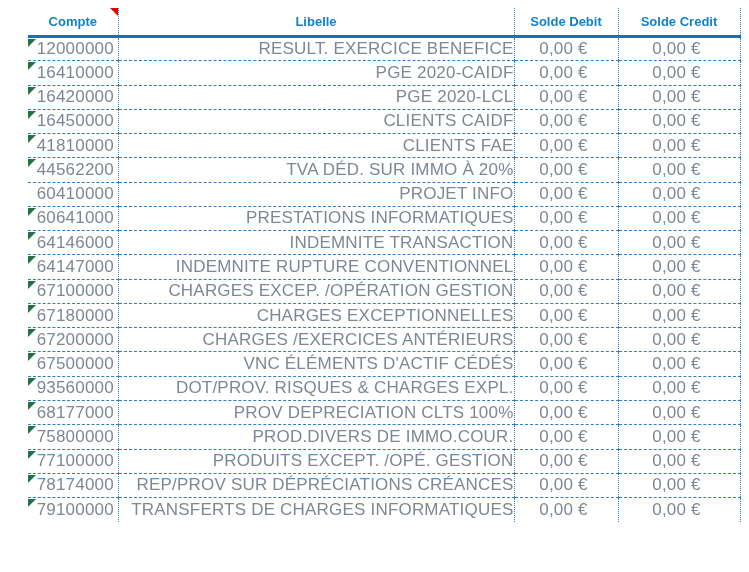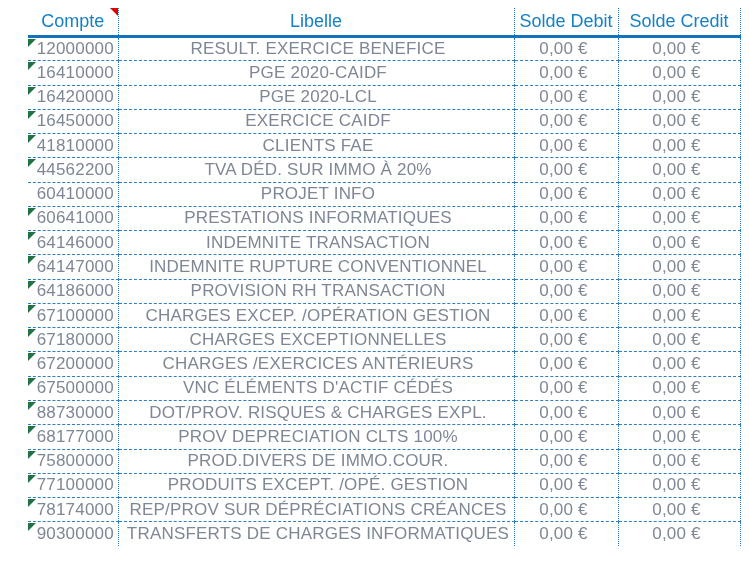--- a/index.html
+++ b/index.html
@@ -3,30 +3,30 @@
 <meta charset="utf-8">
 <style>
   html,body{margin:0;padding:0;background:#ffffff;}
   body{width:749px;height:572px;overflow:hidden;font-family:"Liberation Sans",sans-serif;}
   .sheet{box-sizing:border-box;width:749px;height:572px;padding:8px 9px 0 28px;background:#fff;}
   table{border-collapse:collapse;table-layout:fixed;width:712px;}
   col.c-compte{width:90px;}
   col.c-libelle{width:396px;}
   col.c-debit{width:104px;}
   col.c-credit{width:122px;}
-  th{position:relative;height:27px;padding:0;font-size:18px;font-weight:normal;
+  th{position:relative;height:27px;padding:0;font-size:13px;font-weight:bold;
      color:#1581c6;text-align:center;vertical-align:middle;white-space:nowrap;
      border-bottom:3px solid #1173bd;}
   th.v, td.v{border-right:1px dotted #2e7fc1;}
   td{position:relative;height:24.27px;box-sizing:border-box;padding:0;
      font-size:17px;color:#7e8795;vertical-align:middle;white-space:nowrap;
      border-bottom:1px dashed #2e7fc1;overflow:visible;letter-spacing:0.2px;}
   tr:last-child td{border-bottom:none;}
   td.col-compte{padding-left:5px;text-align:center;}
-  td.col-libelle{padding-left:4px;text-align:center;}
+  td.col-libelle{padding-left:4px;text-align:right;}
   td.col-debit,td.col-credit{padding-right:5px;text-align:center;}
   .comment-marker{position:absolute;top:0;right:0;width:0;height:0;
      border-top:8px solid #e00000;border-left:8px solid transparent;}
   .error-marker{position:absolute;top:1px;left:0;width:0;height:0;
      border-top:8px solid #217346;border-right:8px solid transparent;}
 </style>
 </head>
 <body>
 
 <div class="sheet">
@@ -84,21 +84,21 @@
     <td class="col-debit v">0,00 €</td>
     <td class="col-credit v">0,00 €</td>
   </tr>
 
 
   <tr>
     <td class="col-compte v">
       <span class="error-marker"></span>
       <span>16450000</span>
     </td>
-    <td class="col-libelle v">EXERCICE CAIDF</td>
+    <td class="col-libelle v">CLIENTS CAIDF</td>
     <td class="col-debit v">0,00 €</td>
     <td class="col-credit v">0,00 €</td>
   </tr>
 
   <tr>
     <td class="col-compte v">
       <span class="error-marker"></span>
       <span>41810000</span>
     </td>
     <td class="col-libelle v">CLIENTS FAE</td>
@@ -149,29 +149,20 @@
   <tr>
     <td class="col-compte v">
       <span class="error-marker"></span>
       <span>64147000</span>
     </td>
     <td class="col-libelle v">INDEMNITE RUPTURE CONVENTIONNEL</td>
     <td class="col-debit v">0,00 €</td>
     <td class="col-credit v">0,00 €</td>
   </tr>
 
-  <tr>
-    <td class="col-compte v">
-      <span class="error-marker"></span>
-      <span>64186000</span>
-    </td>
-    <td class="col-libelle v">PROVISION RH TRANSACTION</td>
-    <td class="col-debit v">0,00 €</td>
-    <td class="col-credit v">0,00 €</td>
-  </tr>
 
   <tr>
     <td class="col-compte v">
       <span class="error-marker"></span>
       <span>67100000</span>
     </td>
     <td class="col-libelle v">CHARGES EXCEP. /OPÉRATION GESTION</td>
     <td class="col-debit v">0,00 €</td>
     <td class="col-credit v">0,00 €</td>
   </tr>
@@ -202,21 +193,21 @@
       <span>67500000</span>
     </td>
     <td class="col-libelle v">VNC ÉLÉMENTS D'ACTIF CÉDÉS</td>
     <td class="col-debit v">0,00 €</td>
     <td class="col-credit v">0,00 €</td>
   </tr>
 
   <tr>
     <td class="col-compte v">
       <span class="error-marker"></span>
-      <span>88730000</span>
+      <span>93560000</span>
     </td>
     <td class="col-libelle v">DOT/PROV. RISQUES &amp; CHARGES EXPL.</td>
     <td class="col-debit v">0,00 €</td>
     <td class="col-credit v">0,00 €</td>
   </tr>
 
   <tr>
     <td class="col-compte v">
       <span class="error-marker"></span>
       <span>68177000</span>
@@ -252,21 +243,21 @@
       <span>78174000</span>
     </td>
     <td class="col-libelle v">REP/PROV SUR DÉPRÉCIATIONS CRÉANCES</td>
     <td class="col-debit v">0,00 €</td>
     <td class="col-credit v">0,00 €</td>
   </tr>
 
   <tr>
     <td class="col-compte v">
       <span class="error-marker"></span>
-      <span>90300000</span>
+      <span>79100000</span>
     </td>
     <td class="col-libelle v">TRANSFERTS DE CHARGES INFORMATIQUES</td>
     <td class="col-debit v">0,00 €</td>
     <td class="col-credit v">0,00 €</td>
   </tr>
 </tbody>
   </table>
 </div>
 
 </body></html>

